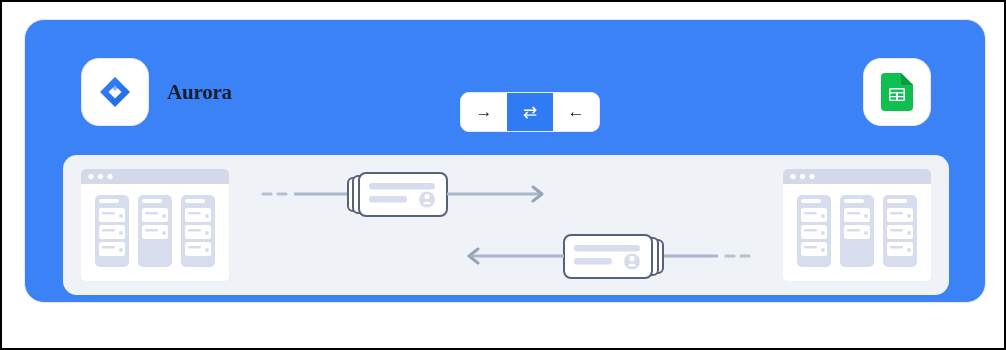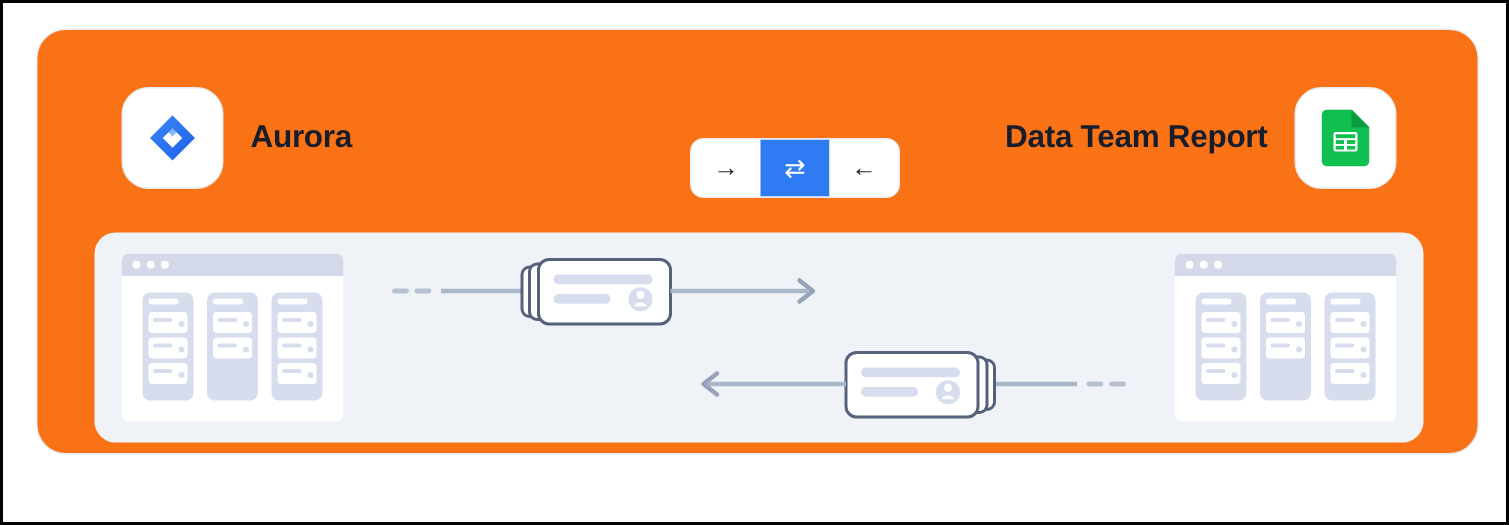--- a/index.html
+++ b/index.html
@@ -23,23 +23,24 @@
     border: 2px solid #000000;
     background: #ffffff;
   }
   .integration-card {
     position: absolute;
     left: 22px;
     top: 17px;
     width: 962px;
     height: 284px;
     box-sizing: border-box;
-    background: #f97316;
+    background: #3b82f6;
     border: 1px solid #e7eaf1;
     border-radius: 20px;
+    font-family: Liberation Serif, serif;
   }
 
   
   .header {
     position: absolute;
     left: 0; top: 0;
     width: 962px;
     height: 135px;
   }
   .app-block {
@@ -147,21 +148,20 @@
         <div class="app-name">Aurora</div>
       </div>
 
       <div class="dir-group">
         <div class="dir-btn">→</div>
         <div class="dir-btn active">⇄</div>
         <div class="dir-btn">←</div>
       </div>
 
       <div class="app-block app-right">
-        <div class="app-name">Data Team Report</div>
         <div class="app-tile">
           <svg class="sheet-glyph" width="32" height="38" viewBox="0 0 32 38">
             <path d="M4 0 H20 L32 12 V34 A4 4 0 0 1 28 38 H4 A4 4 0 0 1 0 34 V4 A4 4 0 0 1 4 0 Z" fill="#0fbf4f"></path>
             <path d="M20 0 L32 12 H22 A2 2 0 0 1 20 10 Z" fill="#0a9b3f"></path>
             <rect x="8" y="15" width="16" height="13" rx="1.5" fill="#ffffff"></rect>
             <rect x="9.5" y="16.5" width="13" height="2.6" fill="#0fbf4f"></rect>
             <rect x="9.5" y="20.4" width="5.5" height="2.6" fill="#0fbf4f"></rect>
             <rect x="17" y="20.4" width="5.5" height="2.6" fill="#0fbf4f"></rect>
             <rect x="9.5" y="24.3" width="5.5" height="2.4" fill="#0fbf4f"></rect>
             <rect x="17" y="24.3" width="5.5" height="2.4" fill="#0fbf4f"></rect>

